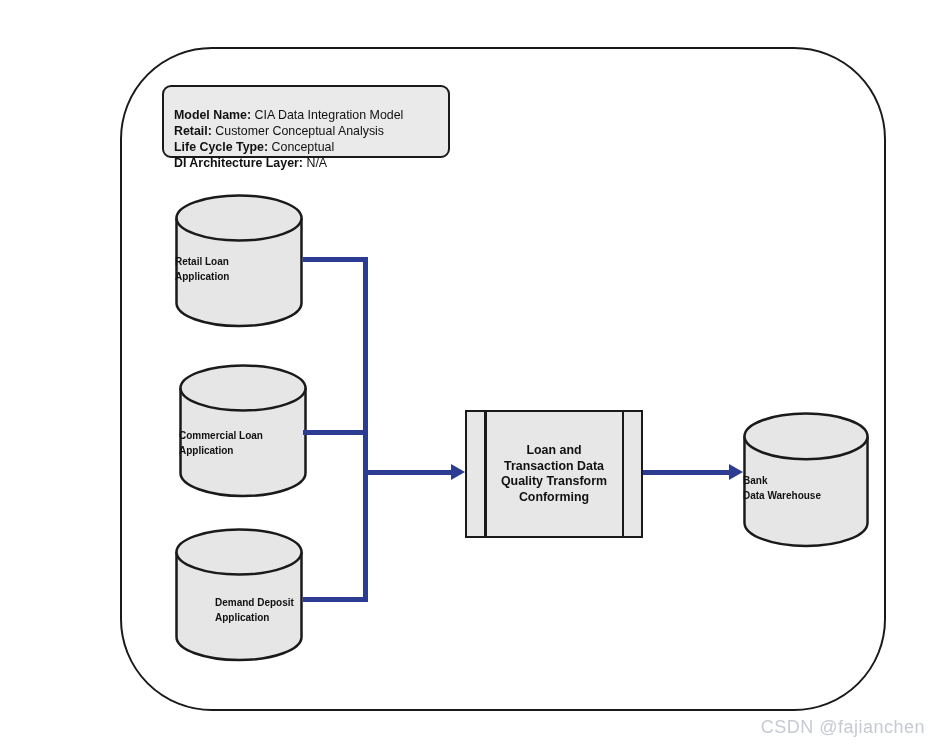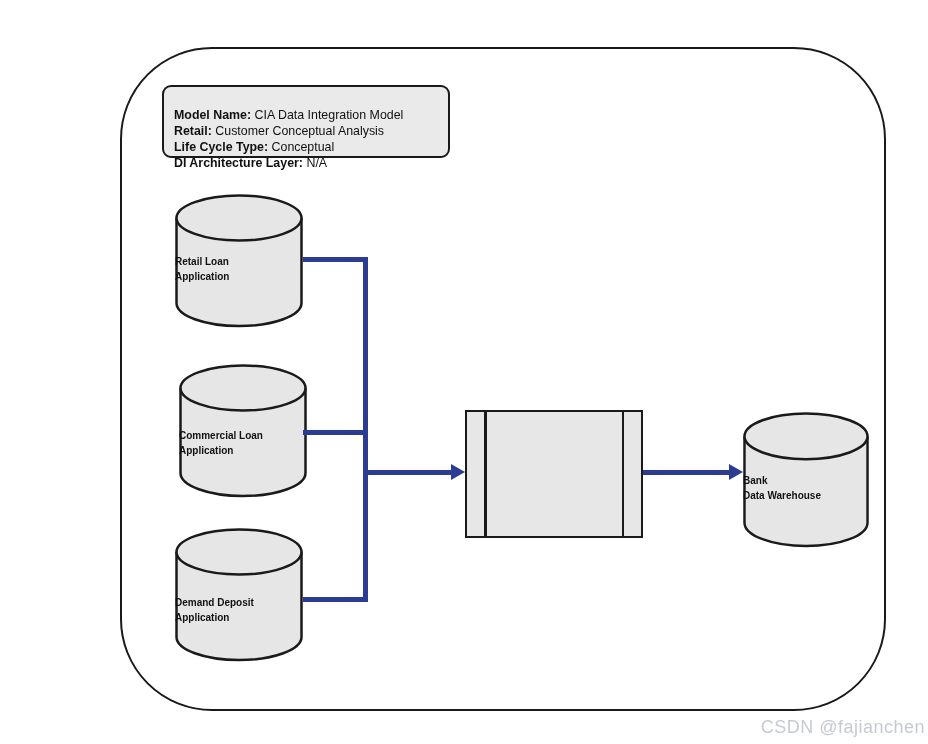--- a/index.html
+++ b/index.html
@@ -36,21 +36,21 @@
   
   .cyl-node { position: absolute; }
   .cyl-node svg { position: absolute; left: 0; top: 0; width: 100%; height: 100%; overflow: visible; }
   .cyl-shape { fill: var(--shape-fill); stroke: var(--outline); stroke-width: 2.5; }
   .node-label {
     position: absolute; left: 0; right: 0; top: 45%;
     font-weight: bold; font-size: 10px; line-height: 15px;
     white-space: pre-line;
   }
   .cyl-c2 .node-label { top: 48%; }
-  .cyl-c3 .node-label { top: 50%; }
+  .cyl-c3 .node-label { top: 50%; padding-left: 40px; }
 
   
   .transform-box {
     left: 465px; top: 410px; width: 178px; height: 128px;
     background: #e7e7e7; border: 2.5px solid var(--outline);
     display: flex; align-items: center; justify-content: center;
   }
   .side-band { position: absolute; top: 0; bottom: 0; width: 2.5px; background: var(--outline); }
   .side-band.left  { left: 17px; }
   .side-band.right { right: 17px; }
@@ -116,20 +116,24 @@
 <div class="conn" style="left:303px; top:430px; width:65px; height:5px;"></div>
 <div class="conn" style="left:303px; top:597px; width:65px; height:5px;"></div>
 <div class="conn" style="left:363px; top:257px; width:5px; height:345px;"></div>
 
 <div class="conn" style="left:363px; top:470px; width:88px; height:5px;"></div>
 <div class="arrow-head" style="left:451px; top:464px;"></div>
 
 <div class="abs transform-box">
   <div class="side-band left"></div>
   <div class="side-band right"></div>
+  <div class="transform-label">Loan and
+Transaction Data
+Quality Transform
+Conforming</div>
 </div>
 
 <div class="conn" style="left:643px; top:470px; width:86px; height:5px;"></div>
 <div class="arrow-head" style="left:729px; top:464px;"></div>
 
 <div class="cyl-node cyl-bank" style="left:743px; top:412px; width:126px; height:136px;">
   <svg viewBox="0 0 128 134" preserveAspectRatio="none">
     <path class="cyl-shape" d="M1.5 24 L1.5 109 A62.5 23 0 0 0 126.5 109 L126.5 24"></path>
     <ellipse class="cyl-shape" cx="64" cy="24" rx="62.5" ry="22.5"></ellipse>
   </svg>

